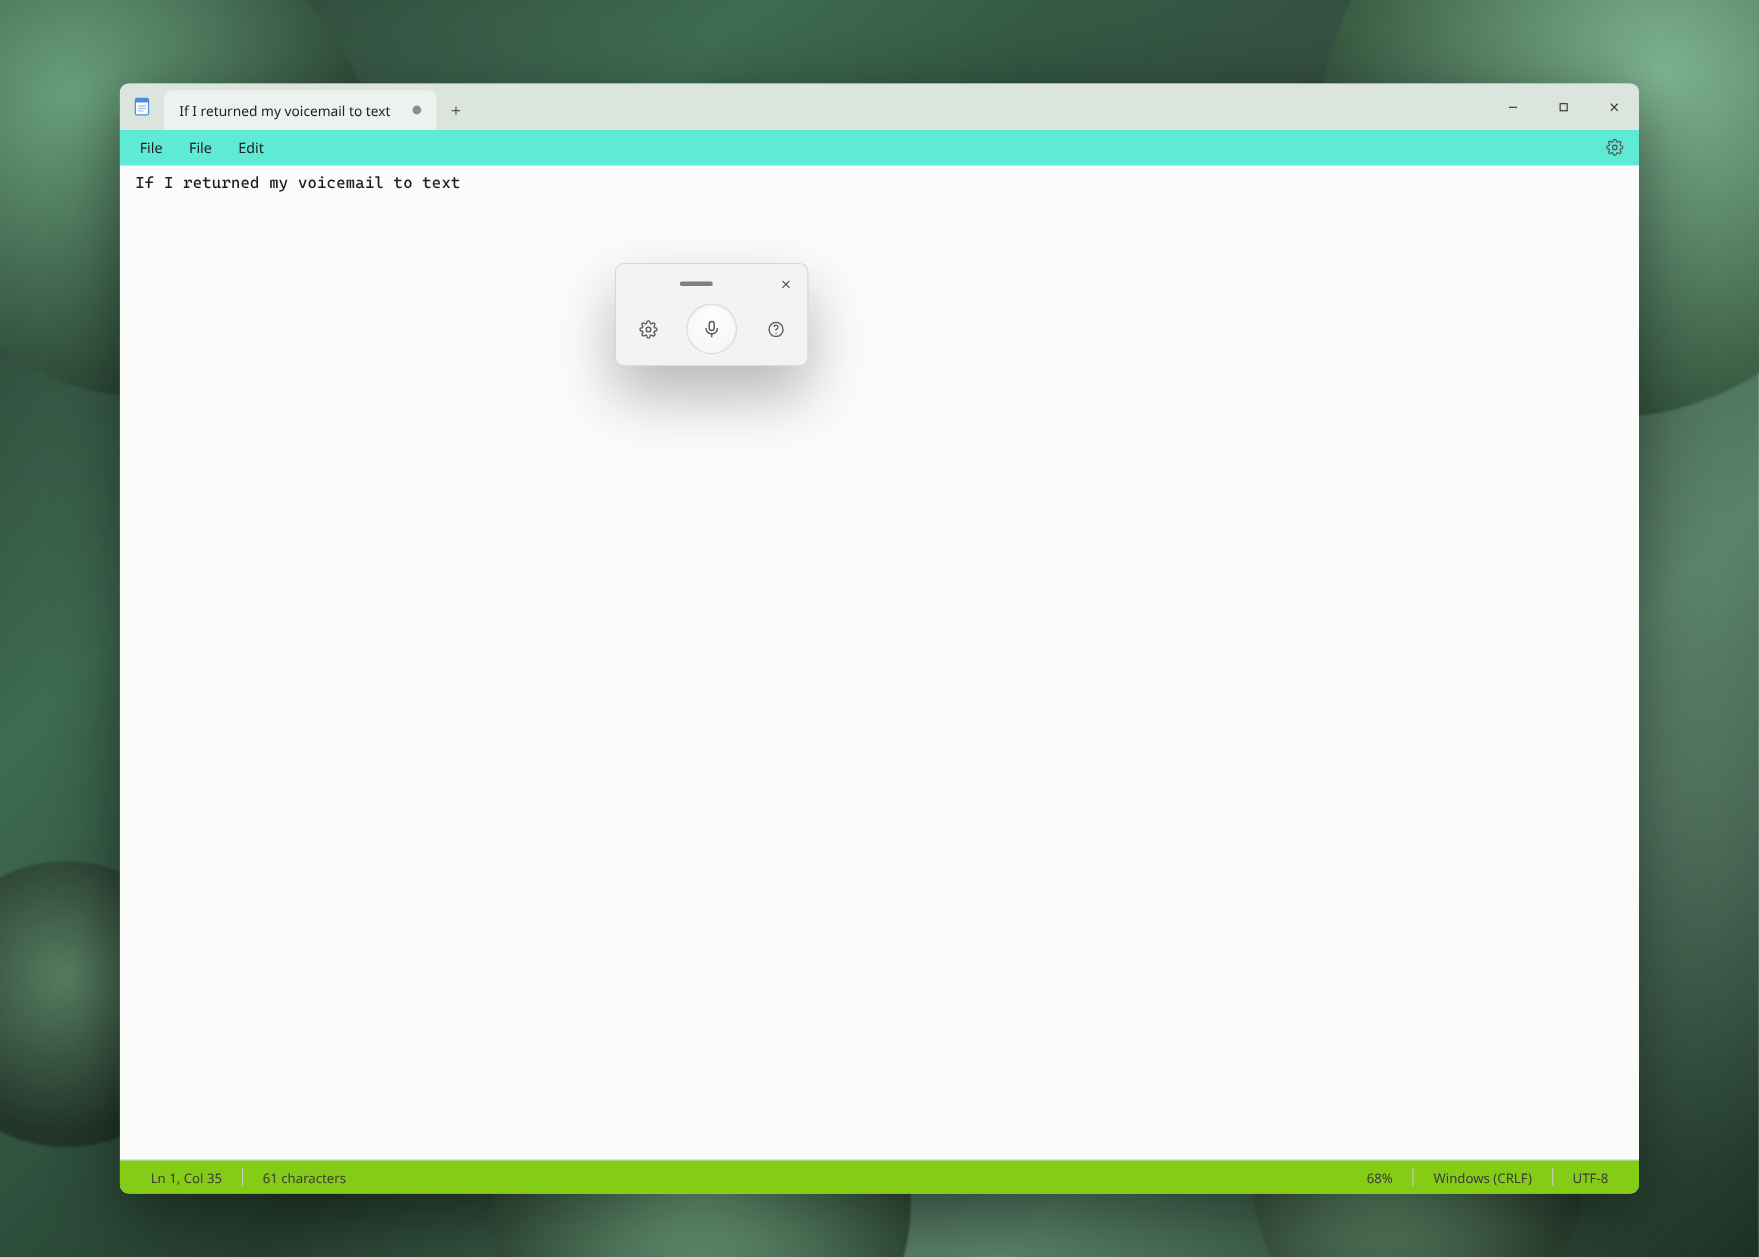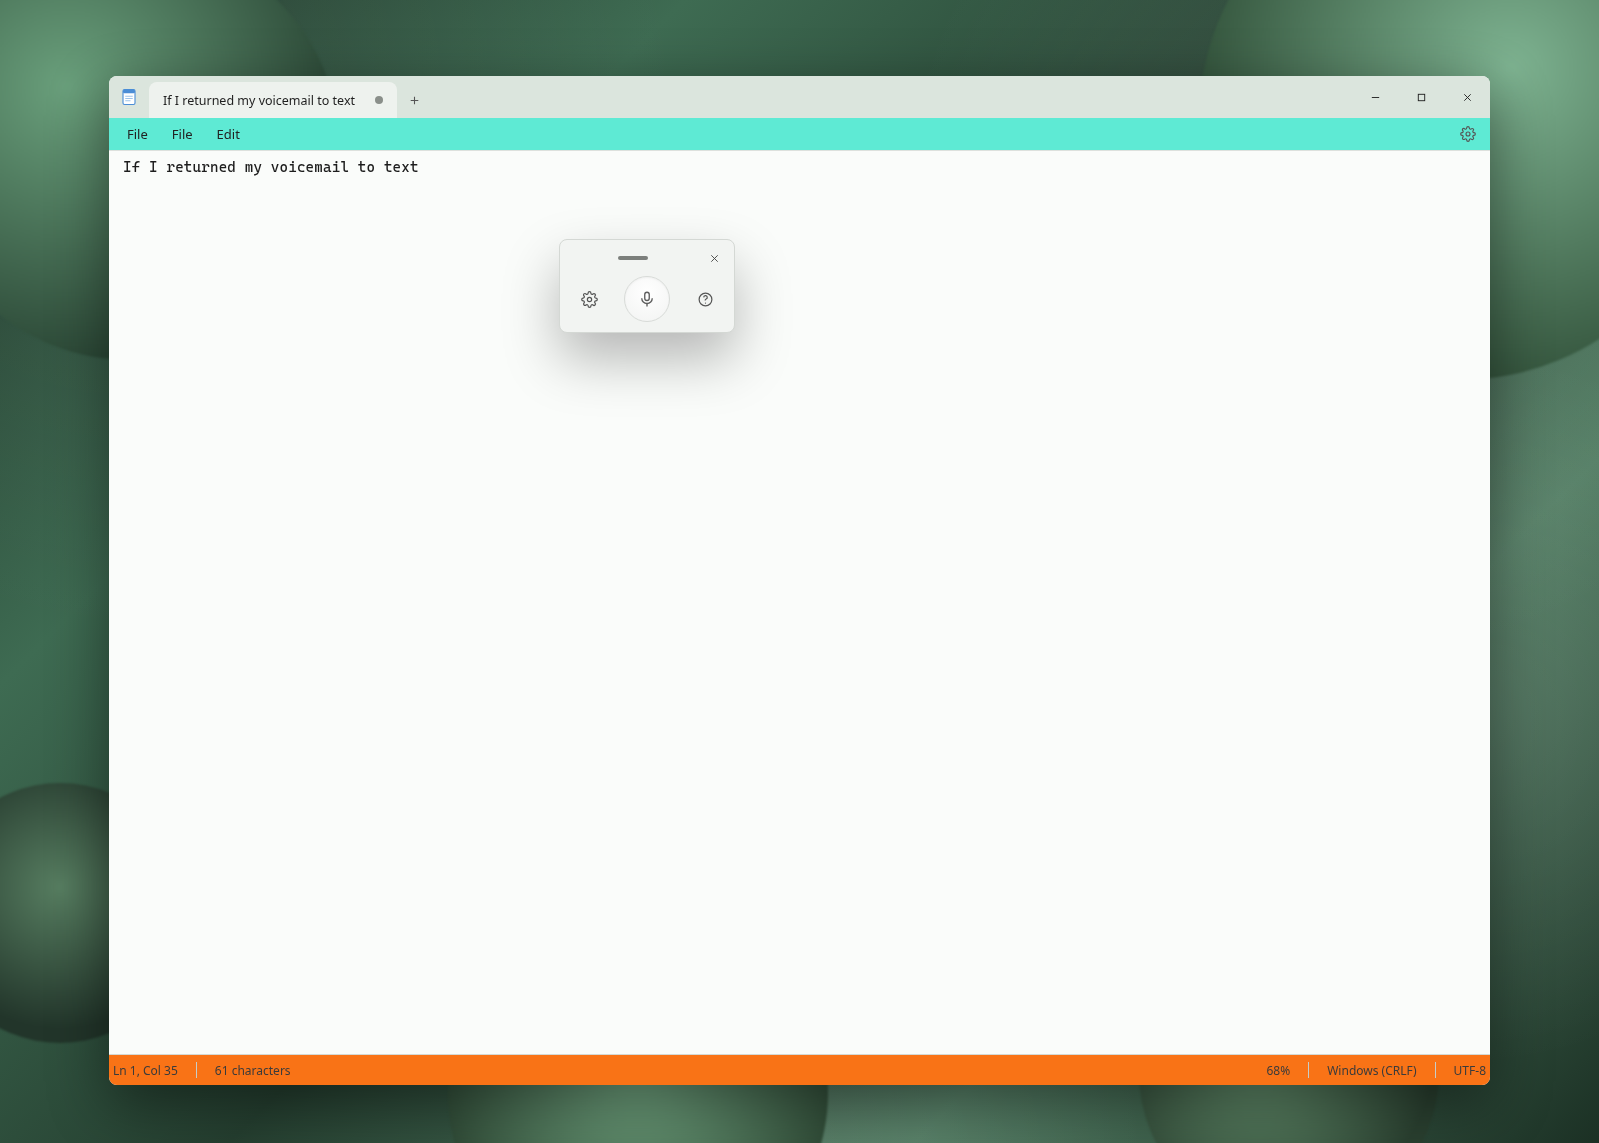--- a/index.html
+++ b/index.html
@@ -124,26 +124,26 @@
     font-size: 14.5px;
     color:#1d1d1d;
     letter-spacing: 0.2px;
     white-space: pre;
     position: relative;
   }
 
   
   .statusbar {
     height: 30px;
-    background: #f97316;
+    background: #84cc16;
     border-top: 1px solid #d4d9d4;
     display:flex;align-items:center;
     font-size: 12px;
     color:#3b3b3b;
-    padding: 0 0;
+    padding: 0 24px;
   }
   .status-sep { width:1px;height:16px;background:#c7ccc7;margin:0 14px; }
   .status-grow { flex:1; }
   .status-cell { padding:0 4px; }
 
   
   .voice-widget {
     position: absolute;
     left: 559px;
     top: 239px;

